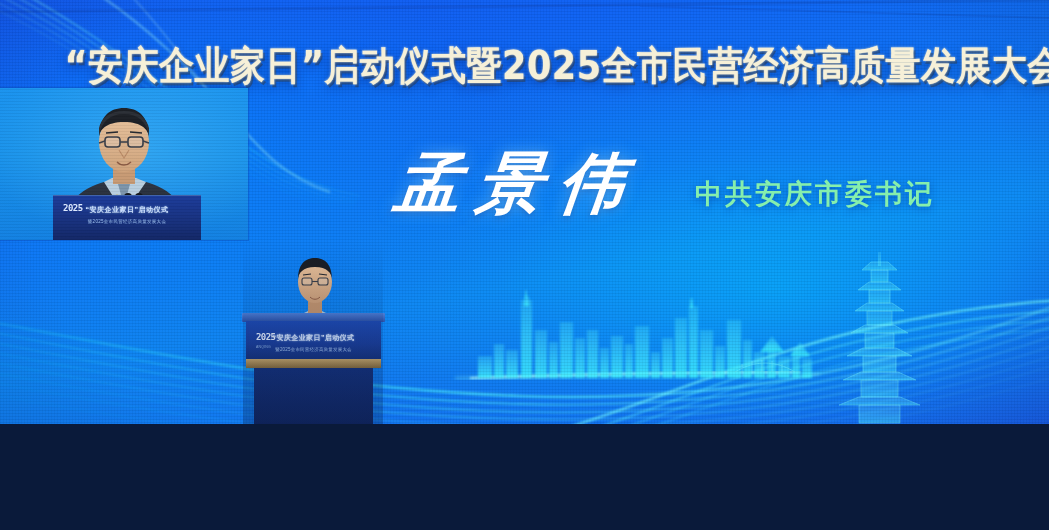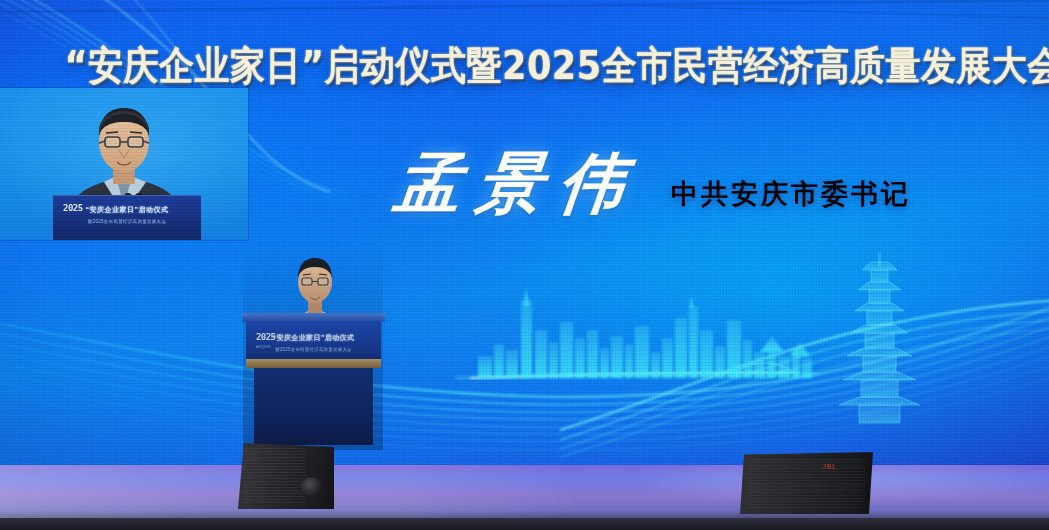--- a/index.html
+++ b/index.html
@@ -3,21 +3,21 @@
 <meta charset="utf-8">
 <style>
   html, body {
     margin: 0;
     padding: 0;
     background: #0a1a3a;
   }
   #stage {
     position: relative;
     width: 1049px;
-    height: 530px;
+    height: 424px;
     overflow: hidden;
     font-family: "Liberation Sans", "DejaVu Sans", sans-serif;
     background: #1358ef;
   }
 
   
   .led-wall {
     position: absolute;
     left: 0; top: 0;
     width: 1049px;
@@ -95,26 +95,27 @@
     font-style: italic;
     letter-spacing: 16px;
     font-family: "DejaVu Serif", "Liberation Serif", serif;
     text-shadow: 0 0 14px rgba(140,215,255,0.55), 0 2px 6px rgba(0,40,130,0.45);
     line-height: 1;
     transform: skewX(-6deg);
   }
   .name-role {
     font-size: 27px;
     font-weight: 700;
-    color: #000000;
+    color: #86efac;
     letter-spacing: 3px;
     line-height: 1;
     padding-bottom: 9px;
     text-shadow: 0 2px 7px rgba(0,45,140,0.5);
     font-family: "DejaVu Sans", "Liberation Sans", sans-serif;
+    margin-left: 24px;
   }
 
   
   .pip {
     position: absolute;
     left: 0px;
     top: 88px;
     width: 248px;
     height: 152px;
     overflow: hidden;

